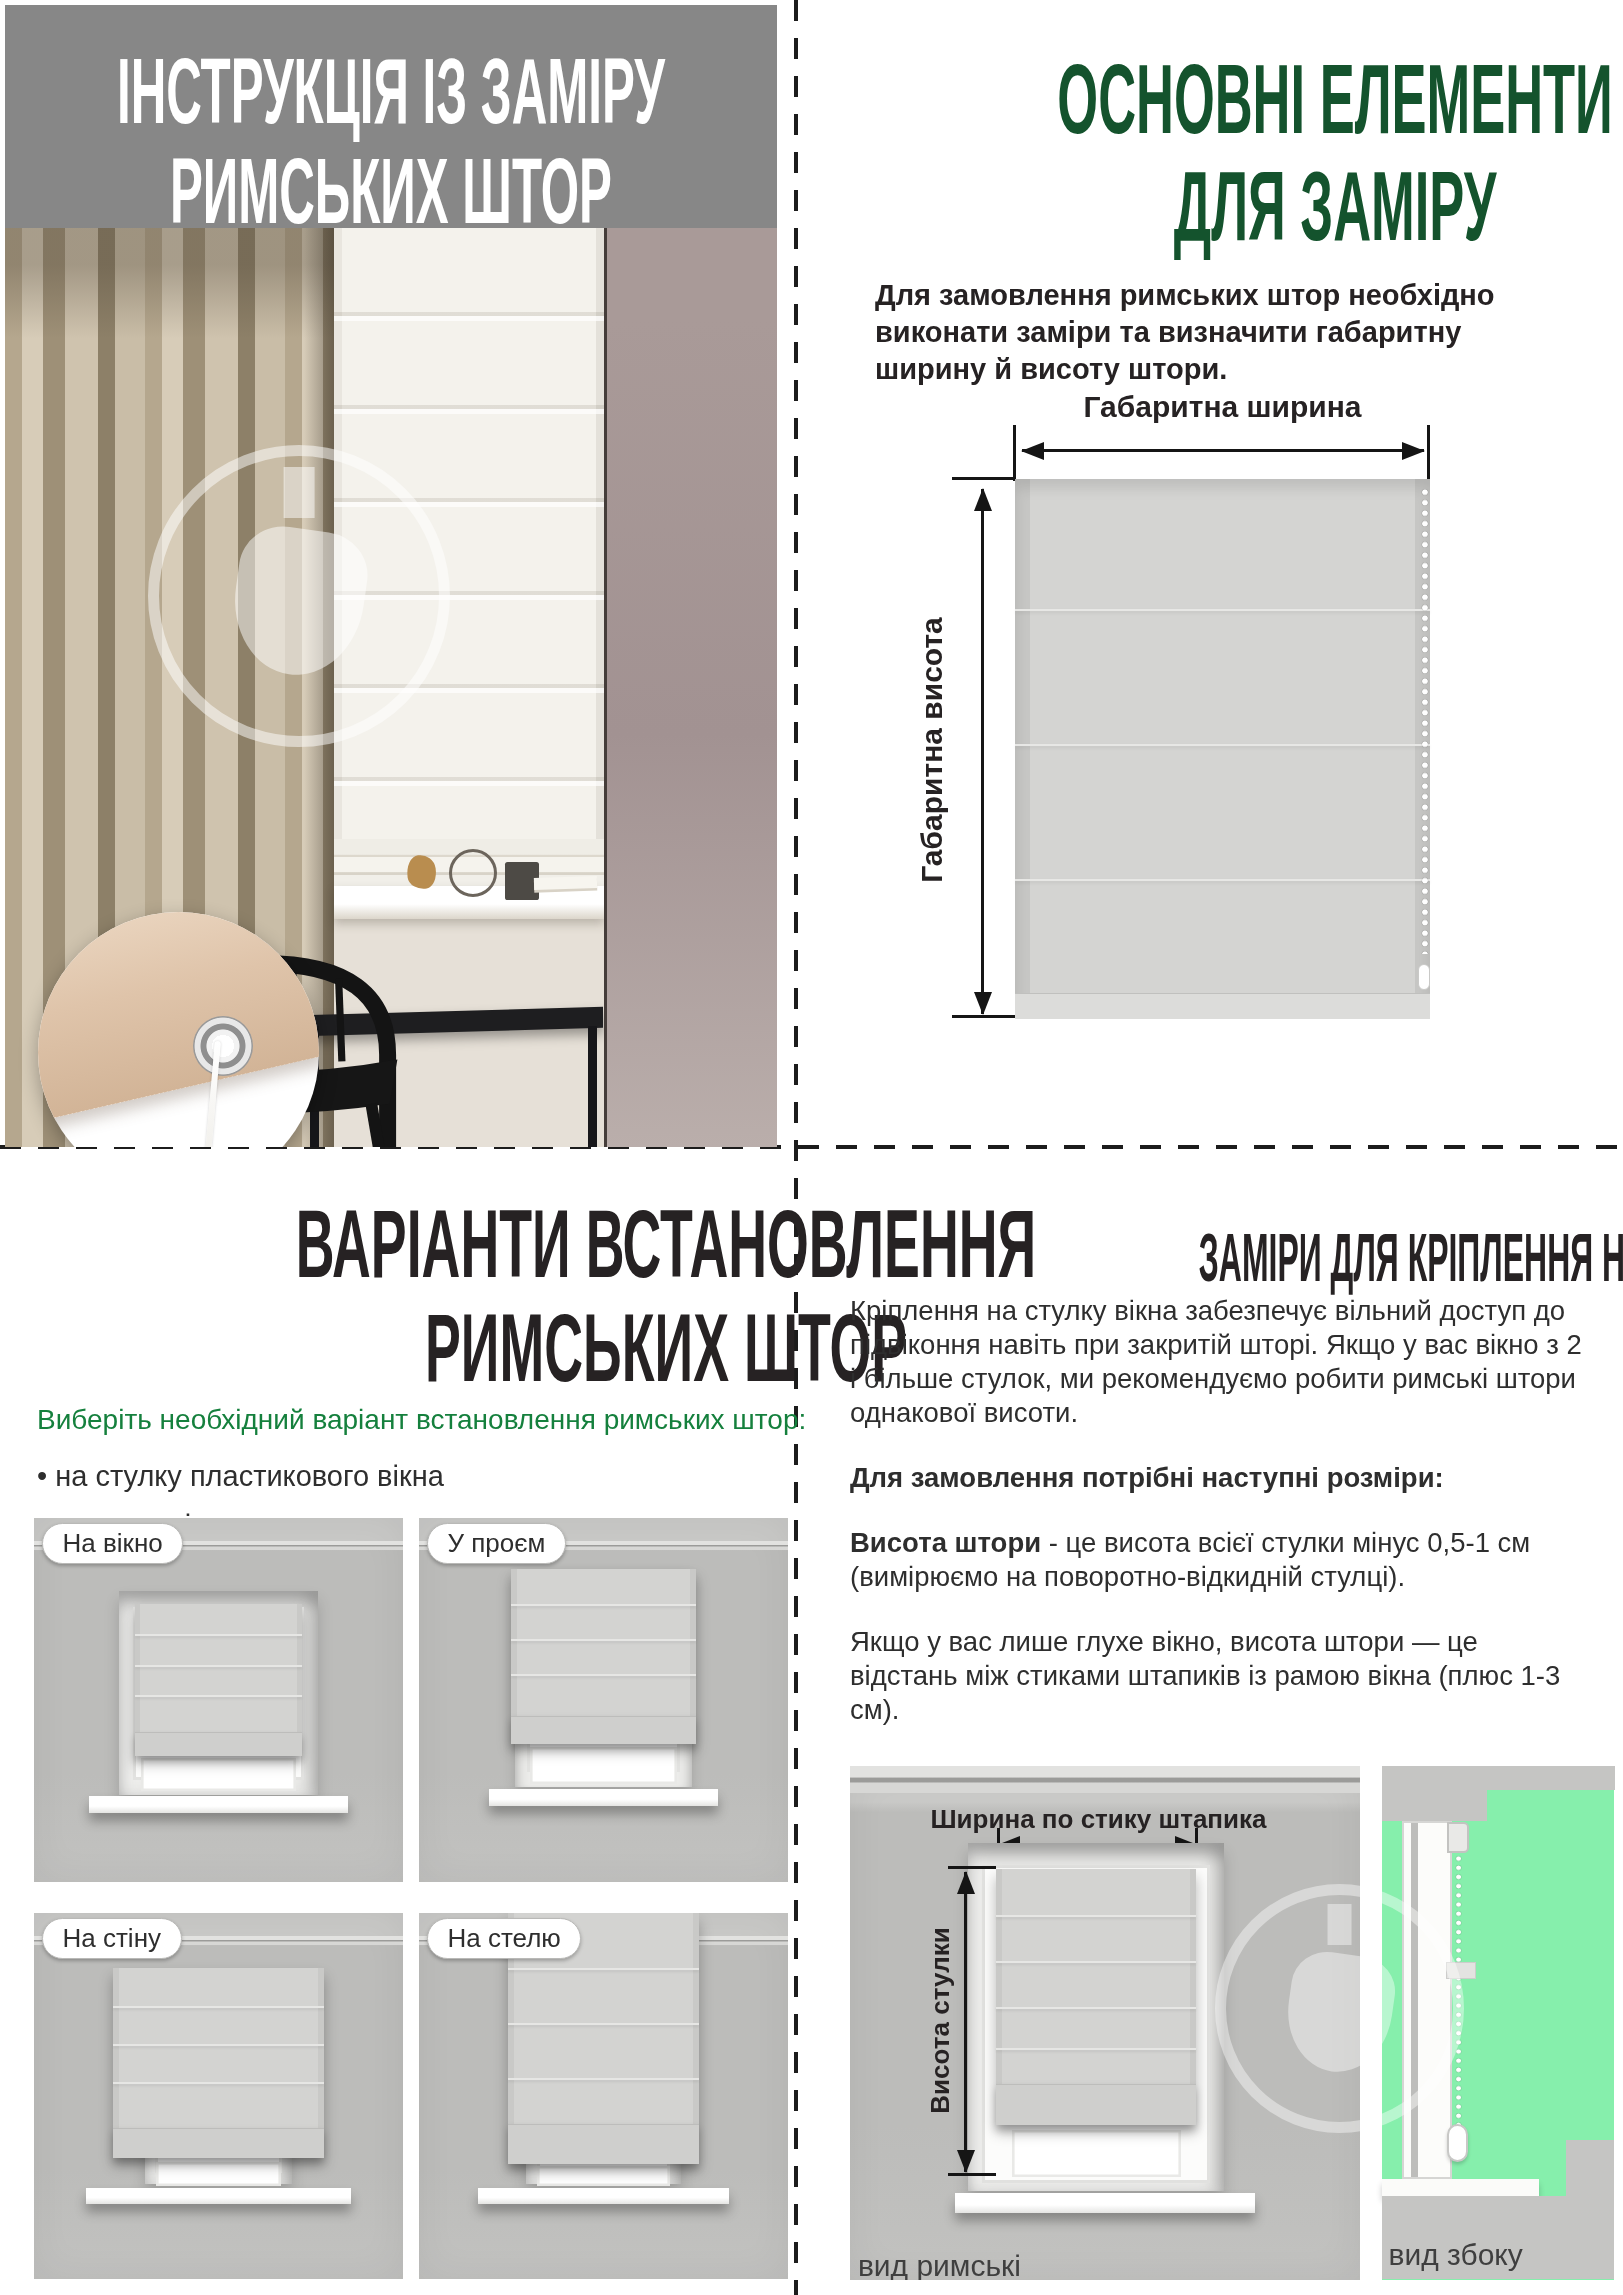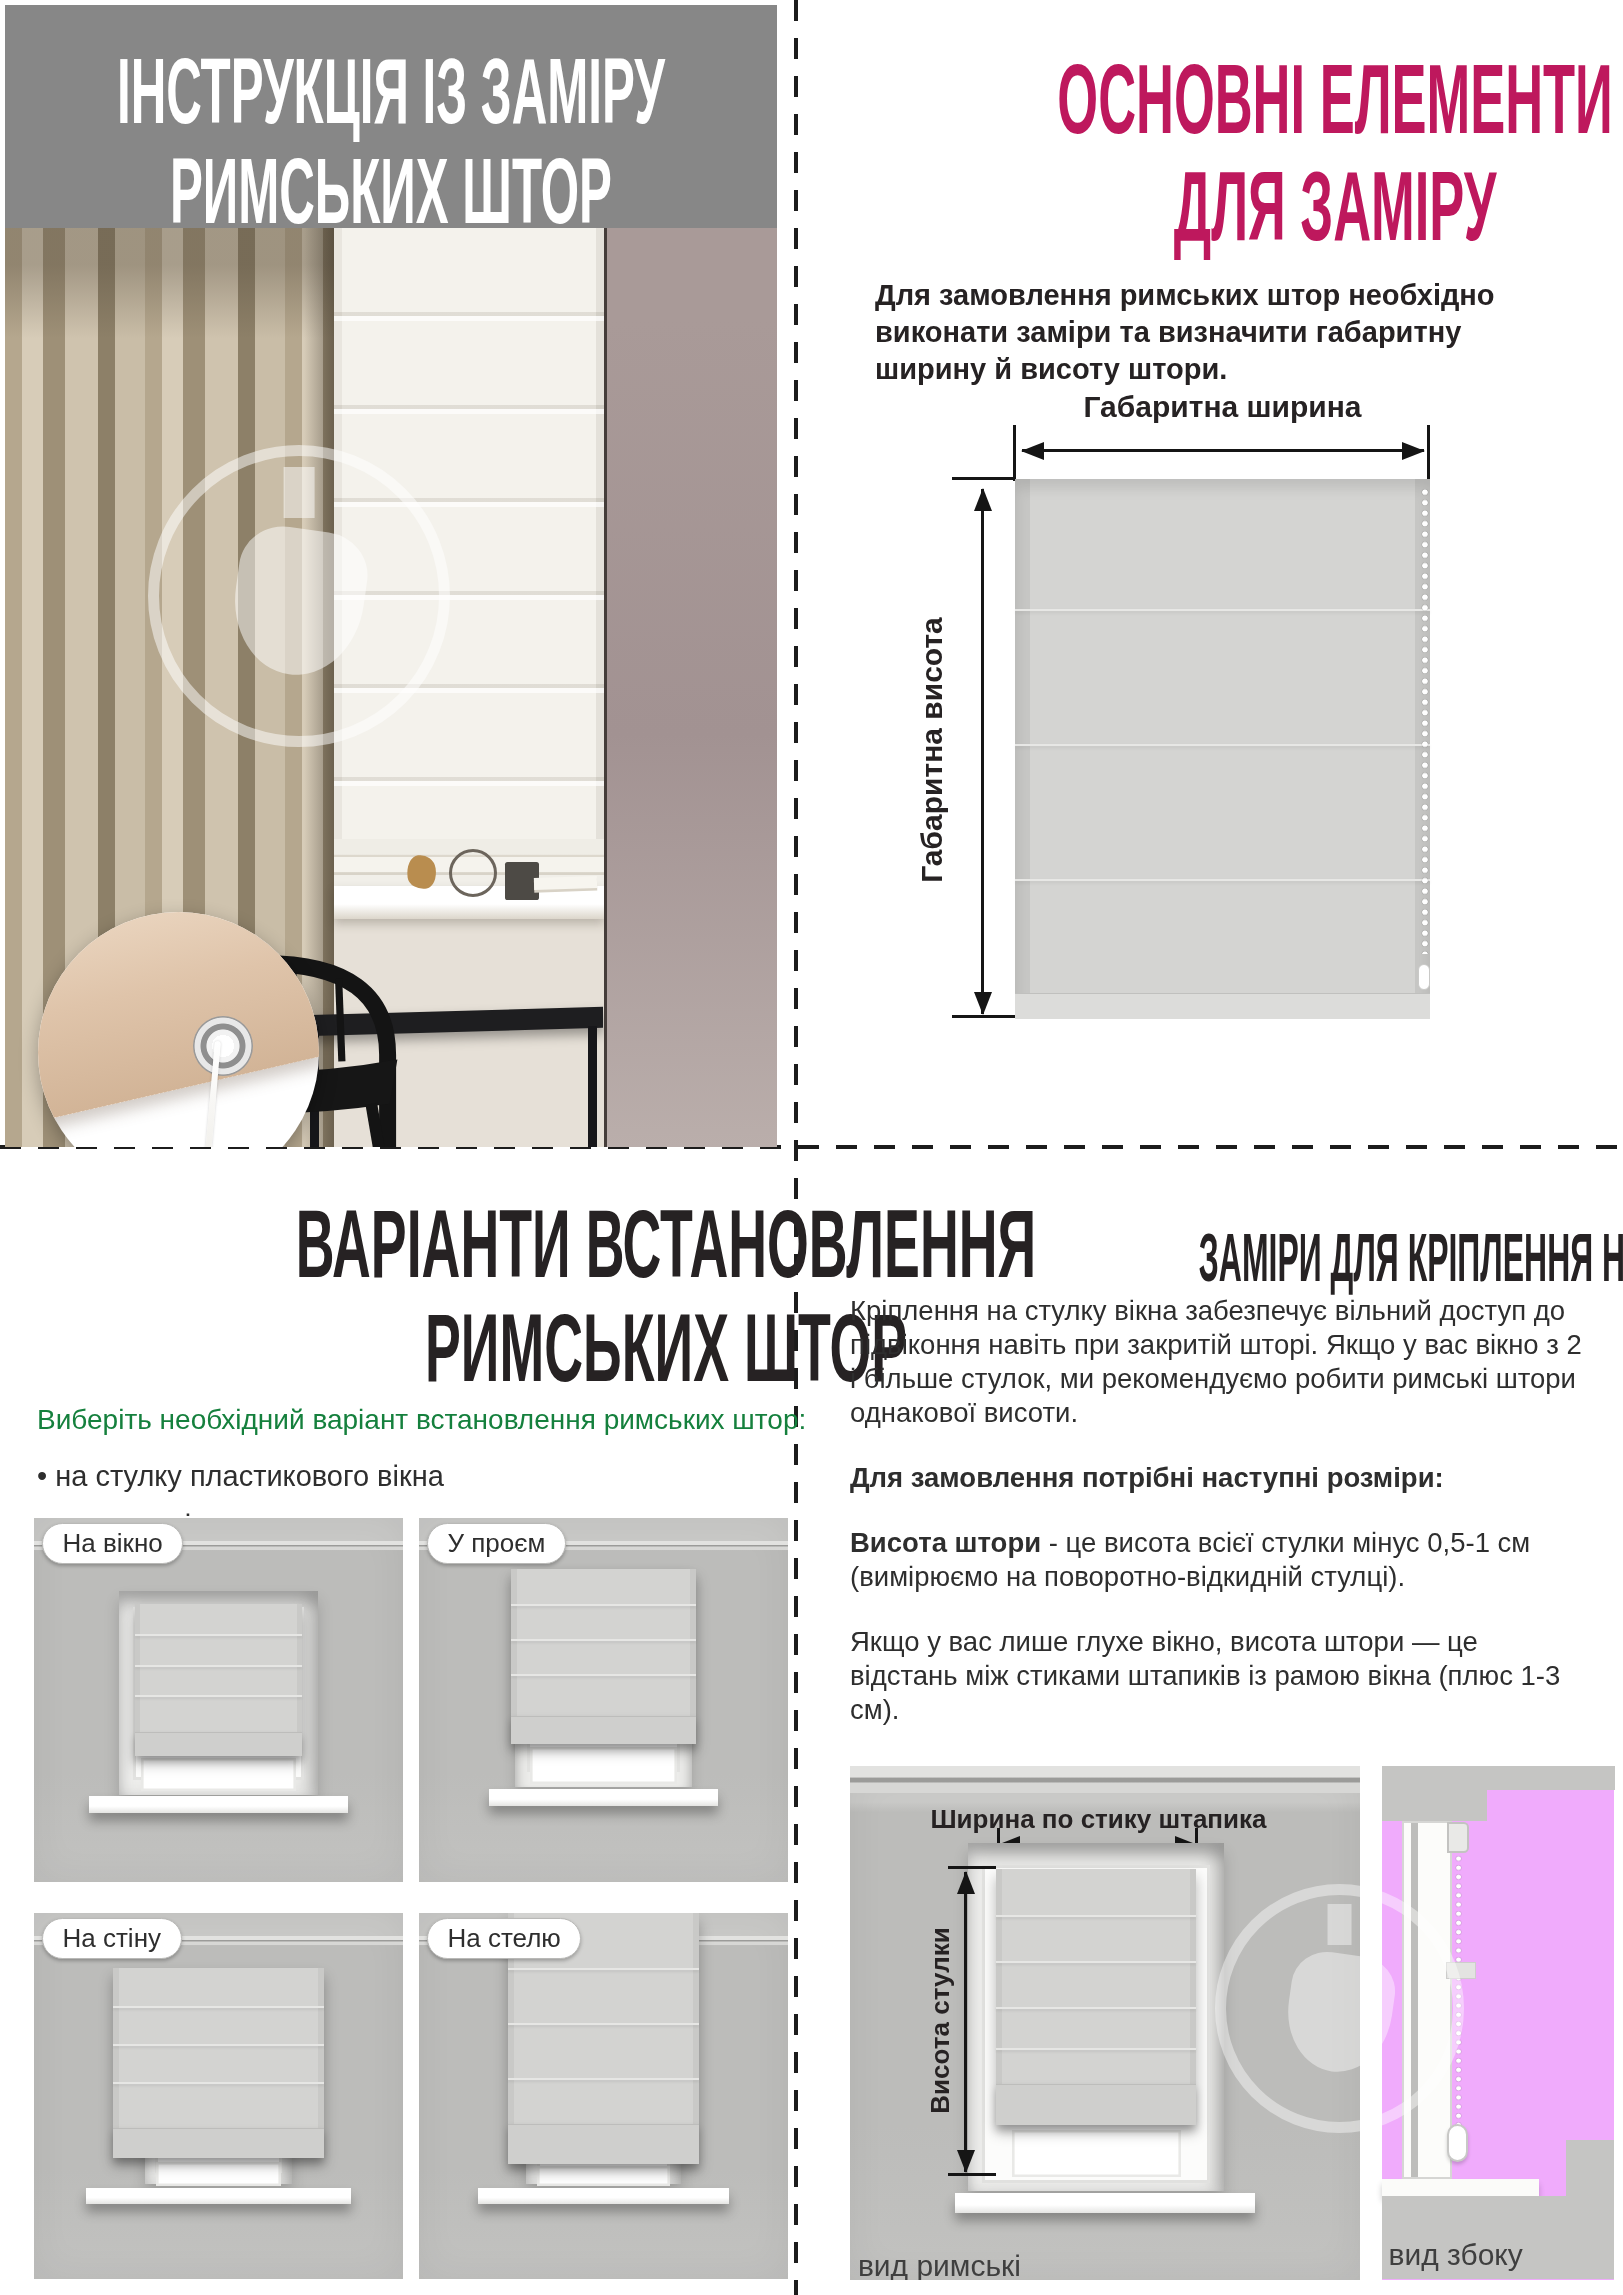--- a/index.html
+++ b/index.html
@@ -65,21 +65,21 @@
          border-radius:5.2px;transform:rotate(-13deg);box-shadow:inset 0 -6.5px 9.2px rgba(0,0,0,.15)}
   .in-fabric{position:absolute;left:-28%;top:-16%;width:122%;height:82%;transform:rotate(-13deg);
          background:linear-gradient(180deg,#ecd8c3 0 12%,#dfc4aa 55%,#d2b497);box-shadow:0 9.2px 14.4px rgba(90,70,50,.28)}
   .in-fabric::before{content:"";position:absolute;left:0;top:10%;width:100%;height:6.5px;background:rgba(255,255,255,.55)}
   .in-grommet{position:absolute;left:55%;top:37%;width:60px;height:60px;border-radius:50%;
          background:radial-gradient(circle,#ffffff 0 26%,#f2f2f2 26% 38%,#8f8f8f 40% 52%,#e8e8e8 54% 66%,#9a9a9a 68% 78%,rgba(0,0,0,0) 80%)}
   .in-cord{position:absolute;left:60.5%;top:46%;width:5.9px;height:56%;background:linear-gradient(180deg,#ffffff,#eceae4);
          border-radius:3.3px;transform:rotate(5deg);box-shadow:0 0 2.6px rgba(0,0,0,.2)}
 
   
-  .tr-title{left:811px;top:46px;width:812px;font-size:99px;color:#be185d}
+  .tr-title{left:811px;top:46px;width:812px;font-size:99px;color:#14532d}
   .tr-intro{left:875px;top:277px;width:700px;font-size:29px;font-weight:700;line-height:37px;color:#262223}
 
   .dimline{background:#151515}
   .harrow{height:3.3px}
   .harrow::before,.harrow::after{content:"";position:absolute;top:50%;transform:translateY(-50%);width:0;height:0;
         border-top:9.2px solid transparent;border-bottom:9.2px solid transparent}
   .harrow::before{left:-1.3px;border-right:23.6px solid #151515}
   .harrow::after{right:-1.3px;border-left:23.6px solid #151515}
   .varrow{width:3.3px}
   .varrow::before,.varrow::after{content:"";position:absolute;left:50%;transform:translateX(-50%);width:0;height:0;
@@ -168,21 +168,21 @@
   .fv-casing{left:118px;top:77px;width:256px;height:348px}
   .fv-frame{left:132px;top:99px;width:228px;height:318px;background:#fcfcfb;border:3.3px solid #e1e1df}
   .fv-blind{left:146px;top:103px;width:200px;height:256px}
   .fv-glass{left:162px;top:364px;width:169px;height:47px}
   .fv-sill{left:105px;top:427px;width:300px;height:19.6px}
   .fv-varrow{left:114px;top:106px;height:300px}
   .fv-tick{left:98px;width:48px;height:2.6px}
   .fv-hlabel{left:-47px;top:239px;width:275px;font-size:26px}
   .fv-caption,.sv-caption{font-size:30px;color:#3f3f3f}
 
-  .sv{left:1382px;top:1766px;width:232px;height:514px;background:#f0abfc}
+  .sv{left:1382px;top:1766px;width:232px;height:514px;background:#86efac}
   .sv-blockTL{left:0;top:0;width:105px;height:55px;background:#c5c5c3}
   .sv-blockTR{left:105px;top:0;width:128px;height:23.6px;background:#c5c5c3}
   .sv-profile{left:19.6px;top:55px;width:50px;height:358px;background:#fcfcfa;border:2.6px solid #d6d6d4}
   .sv-profile::before{content:"";position:absolute;left:7.9px;top:0;width:6.5px;height:100%;background:#bdbdbb}
   .sv-cap{left:65px;top:56px;width:22px;height:31px;background:#e9e9e7;border:2px solid #c3c3c1;border-radius:0 5.2px 5.2px 0}
   .sv-chain{left:73px;top:88px;width:6.5px;height:275px;background-repeat:repeat-y;
      background-image:radial-gradient(circle at 3.3px 4.6px,#ffffff 2px,rgba(0,0,0,.14) 2.6px,transparent 3.3px);background-size:6.5px 9.2px}
   .sv-step{left:64px;top:196px;width:30px;height:17px;background:#e3e3e1;border:1.3px solid #cdcdcb}
   .sv-weight{left:65px;top:358px;width:21px;height:38px;background:#fff;border:2px solid #c8c8c6;border-radius:10.5px;box-shadow:0 2.6px 3.9px rgba(0,0,0,.18)}
   .sv-sill{left:0;top:413px;width:157px;height:17px;background:#fbfbf9;box-shadow:0 5.2px 6.5px rgba(0,0,0,.2)}

